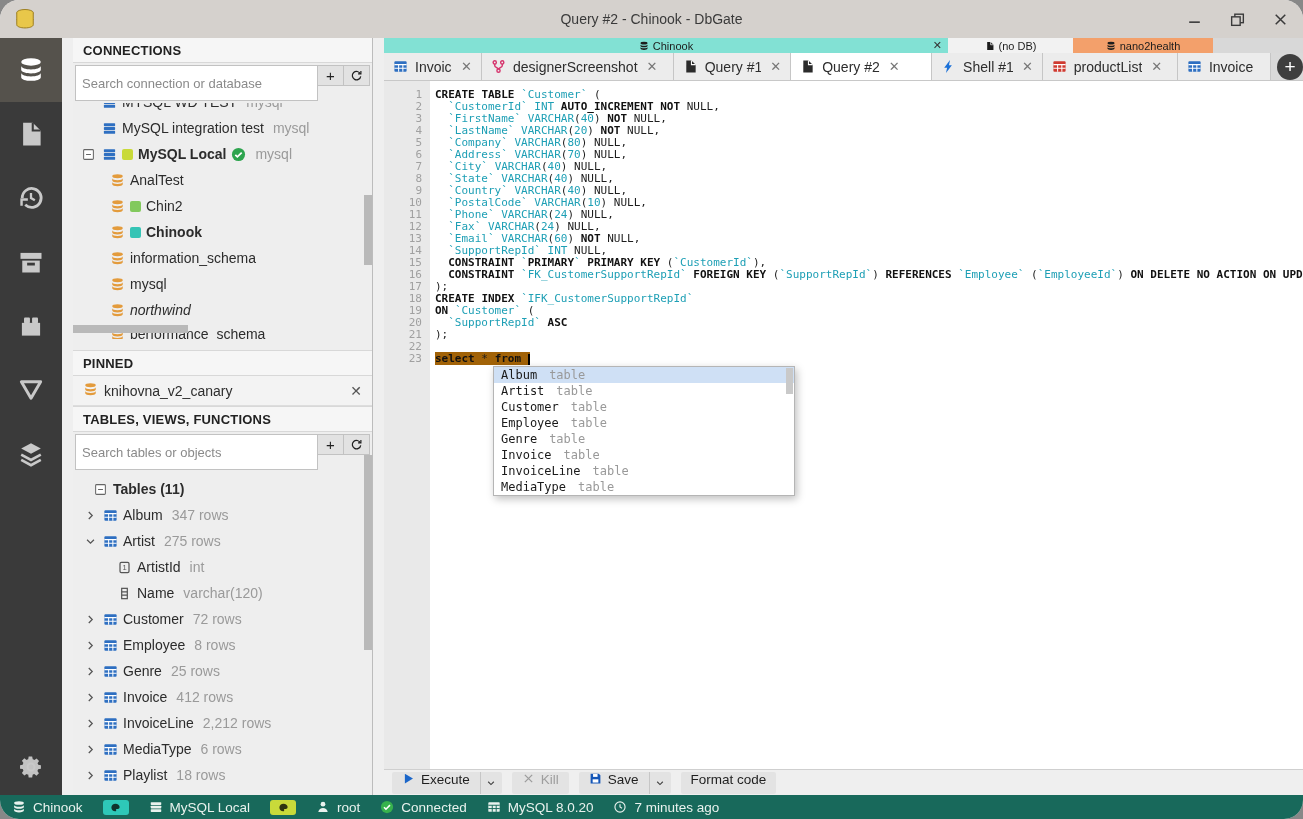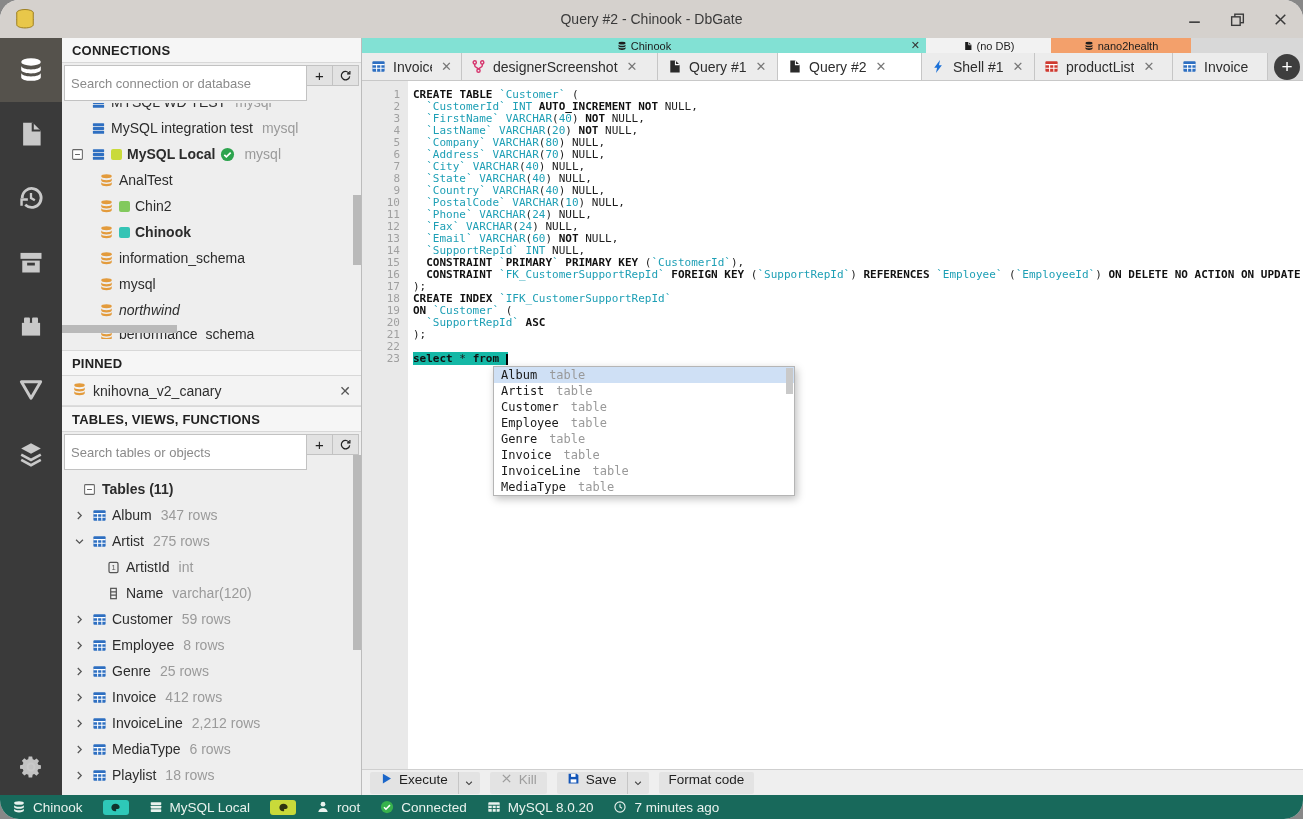--- a/index.html
+++ b/index.html
@@ -10,21 +10,21 @@
     background:#efefef; user-select:none;border-radius:19px;
   }
   
   .titlebar { height:38px; background:#d5d1cd; display:flex; align-items:center; padding:0 14px; position:relative; }
   .logo { width:22px; height:22px; }
   .menus { display:flex; gap:28px; margin-left:20px; font-size:14px; color:#2f2f2f; }
   .wintitle { position:absolute; left:0; right:0; text-align:center; font-size:14px; color:#3a3a3a; pointer-events:none; }
   .winctrls { margin-left:auto; display:flex; gap:26px; align-items:center; color:#3a3a3a; z-index:2; }
   .winctrls .wbtn { width:17px; height:17px; display:flex; align-items:center; justify-content:center; }
   
-  .body { display:flex; height:757px; }
+  .body { display:flex; height:757px;gap:11px; }
   
   .rail { width:62px; background:#3a3a3a; display:flex; flex-direction:column; }
   .rail-item { height:64px; display:flex; align-items:center; justify-content:center; color:#c9c9c9; }
   .rail-item.active { background:#55524c; color:#ffffff; }
   .rail-item svg { width:28px; height:28px; }
   .rail-spacer { flex:1; }
   
   .sidebar { width:300px; background:#eeeeee; border-right:1px solid #bcbcbc; display:flex; flex-direction:column; position:relative; overflow:hidden; }
   .sect-header { background:#f6f6f6; border-top:1px solid #d8d8d8; border-bottom:1px solid #d8d8d8; padding:5px 10px 4px; font-weight:bold; font-size:13px; color:#222; letter-spacing:.2px; }
   .searchrow { display:flex; align-items:stretch; padding:2px 2px 2px 2px; gap:0; }
@@ -65,21 +65,21 @@
   .editor { flex:1; position:relative; overflow:hidden; background:#fff; display:flex; }
   .gutter { width:46px; background:#e9e9e9; padding-top:8px; }
   .codecol { flex:1; padding-top:8px; overflow:hidden; }
   .cline { height:12px; display:flex; }
   .lnum { width:38px; text-align:right; padding-right:0px; color:#a0a0a0; font:11px/12px "DejaVu Sans Mono",monospace; }
   .lcode { font:11px/12px "DejaVu Sans Mono",monospace; color:#1d1d1d; white-space:pre; padding-left:5px; }
   .tk-kw { font-weight:bold; color:#111; }
   .tk-id { color:#1d9fb5; }
   .tk-type { color:#1d9fb5; }
   .tk-num { color:#1d9fb5; }
-  .stmt { background:#14b8a6; }
+  .stmt { background:#a16207; }
   .caret { display:inline-block; width:2px; height:11px; background:#000; vertical-align:text-bottom; }
   
   .ac { position:absolute; left:493px; top:366px; width:302px; background:#fff; border:1px solid #b5b5b5; box-shadow:2px 3px 8px rgba(0,0,0,.25); z-index:5; }
   .ac-row { height:16px; display:flex; align-items:center; gap:12px; padding:0 7px; font:12px/16px "DejaVu Sans Mono",monospace; color:#1a1a1a; }
   .ac-row .kind { color:#999; }
   .ac-row.sel { background:#cfe0f5; }
   .ac-scroll { position:absolute; right:1px; top:1px; width:7px; height:26px; background:#c9c9c9; }
   
   .toolbar { height:26px; background:#efefef; border-top:1px solid #cfcfcf; display:flex; align-items:center; gap:10px; padding:0 8px; }
   .btn { display:inline-flex; align-items:stretch; background:#e3e3e3; border-radius:2px; height:22px; overflow:hidden; }
@@ -413,21 +413,21 @@
                 <path d="M5.5 3L10.5 8 5.5 13"></path>
               </svg>
             </span>
     <span class="ticon">
               <svg viewBox="0 0 16 16">
                 <rect x="1.5" y="2.5" width="13" height="11" rx="1" fill="#2e6fc1"></rect>
                 <path d="M1.5 6h13M6 6v7.5M10.5 6v7.5M1.5 9.8h13" stroke="#fff" stroke-width="1.1" fill="none"></path>
               </svg>
             </span>
     <span class="tlabel">Customer</span>
-    <span class="sub">59 rows</span>
+    <span class="sub">72 rows</span>
           </div>
           <div class="trow" style="padding-left:10px">
     <span class="chev">
               <svg viewBox="0 0 16 16" fill="none" stroke="#555" stroke-width="1.8">
                 <path d="M5.5 3L10.5 8 5.5 13"></path>
               </svg>
             </span>
     <span class="ticon">
               <svg viewBox="0 0 16 16">
                 <rect x="1.5" y="2.5" width="13" height="11" rx="1" fill="#2e6fc1"></rect>

